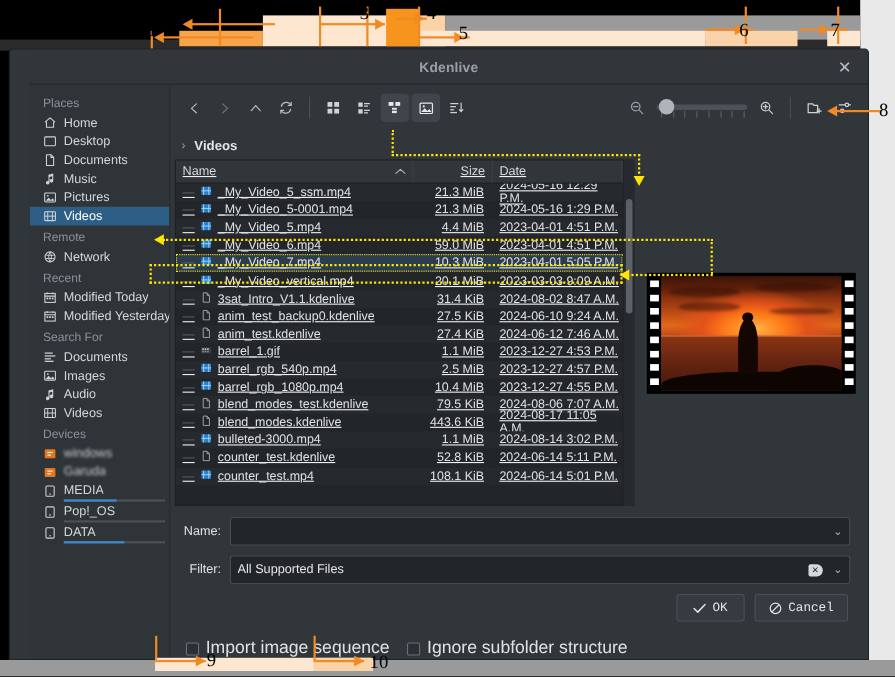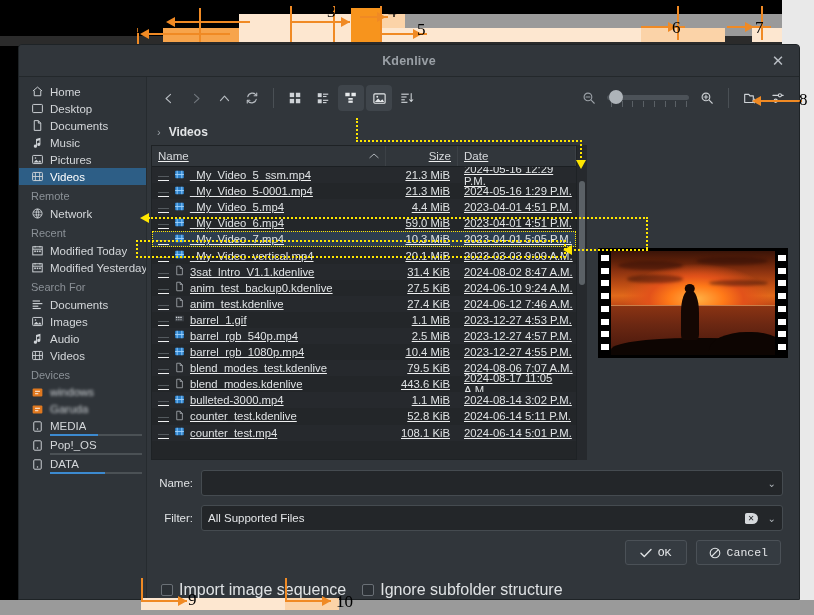--- a/index.html
+++ b/index.html
@@ -11,25 +11,26 @@
   }
   #root { position: relative; width: 814px; height: 615px; background:#000; }
 
   
   .backdrop-light { position:absolute; background:#e9e9e9; }
   .backdrop-grey  { position:absolute; background:#9a9a9a; }
   .backdrop-dark  { position:absolute; background:#2b2b2b; }
 
   
   .dialog {
-    position:absolute; left:18px; top:44px; width:782px; height:556px;
+    position:absolute; left:8px; top:44px; width:782px; height:556px;
     background:#31363b; color:#eff0f1;
     border:1px solid #1e2326;
     border-radius:4px 4px 0 0;
     overflow:hidden;
+    padding-left:18px;
   }
   .titlebar {
     height:32px; background:#31363b;
     display:flex; align-items:center; justify-content:center;
     position:relative; border-bottom:1px solid #23282b;
   }
   .titlebar .title { font-size:12.5px; color:#9aa0a6; font-weight:bold; letter-spacing:.2px; }
   .titlebar .close {
     position:absolute; right:10px; top:50%; transform:translateY(-50%);
     width:22px; height:22px; display:flex; align-items:center; justify-content:center;
@@ -182,20 +183,21 @@
 
     <div class="titlebar">
       <span class="title">Kdenlive</span>
       <span class="close">✕</span>
     </div>
 
     <div class="body">
 
       <div class="sidebar">
         <div id="sb-groups">
+            <div class="sb-group">Places</div>
             <div class="sb-item">
               <span class="sb-ico">
                 <svg width="13" height="13" viewBox="0 0 16 16">
                   <path d="M2.4 7.4 8 2.6l5.6 4.8M4 7v6.2h8V7" fill="none" stroke="#cfd3d7" stroke-width="1.2" stroke-linejoin="round"></path>
                 </svg>
               </span>
               <span class="sb-label">Home</span>
             </div>
             <div class="sb-item">
               <span class="sb-ico">

